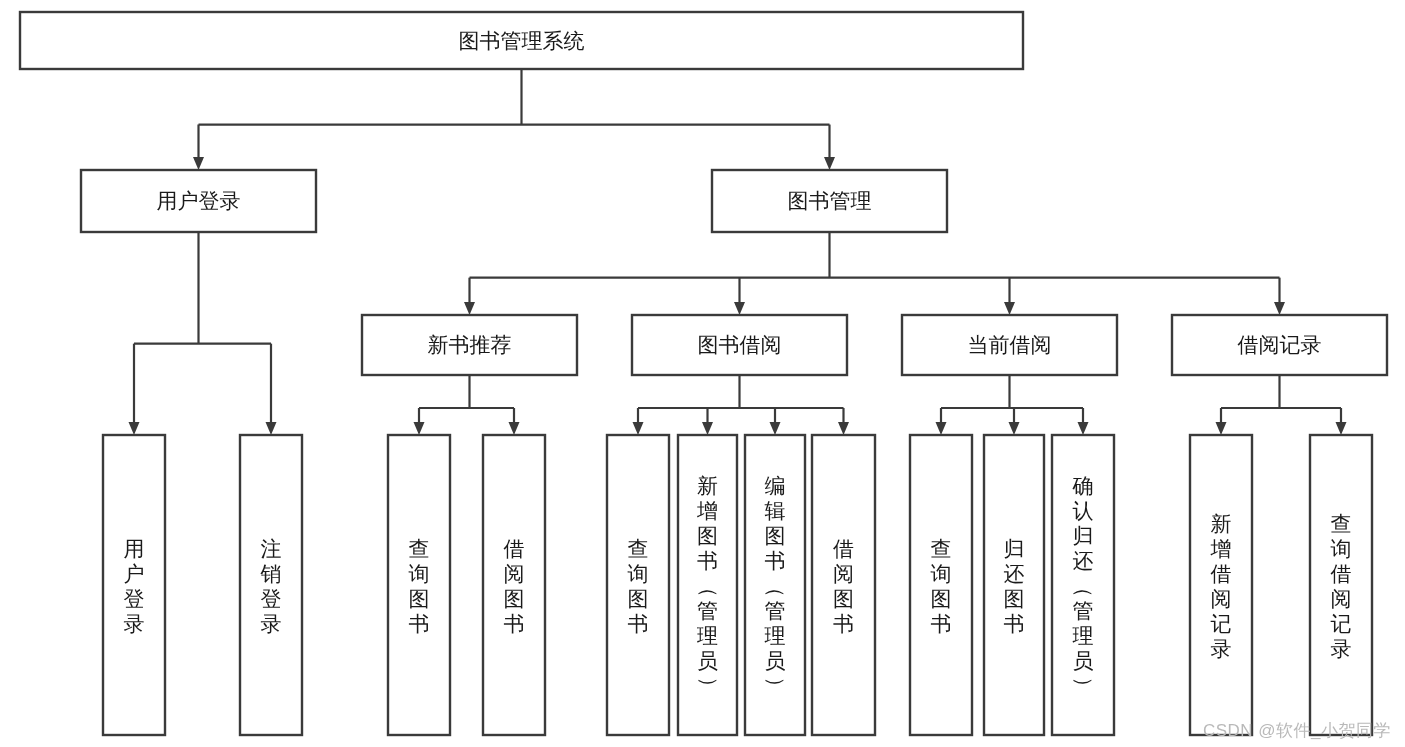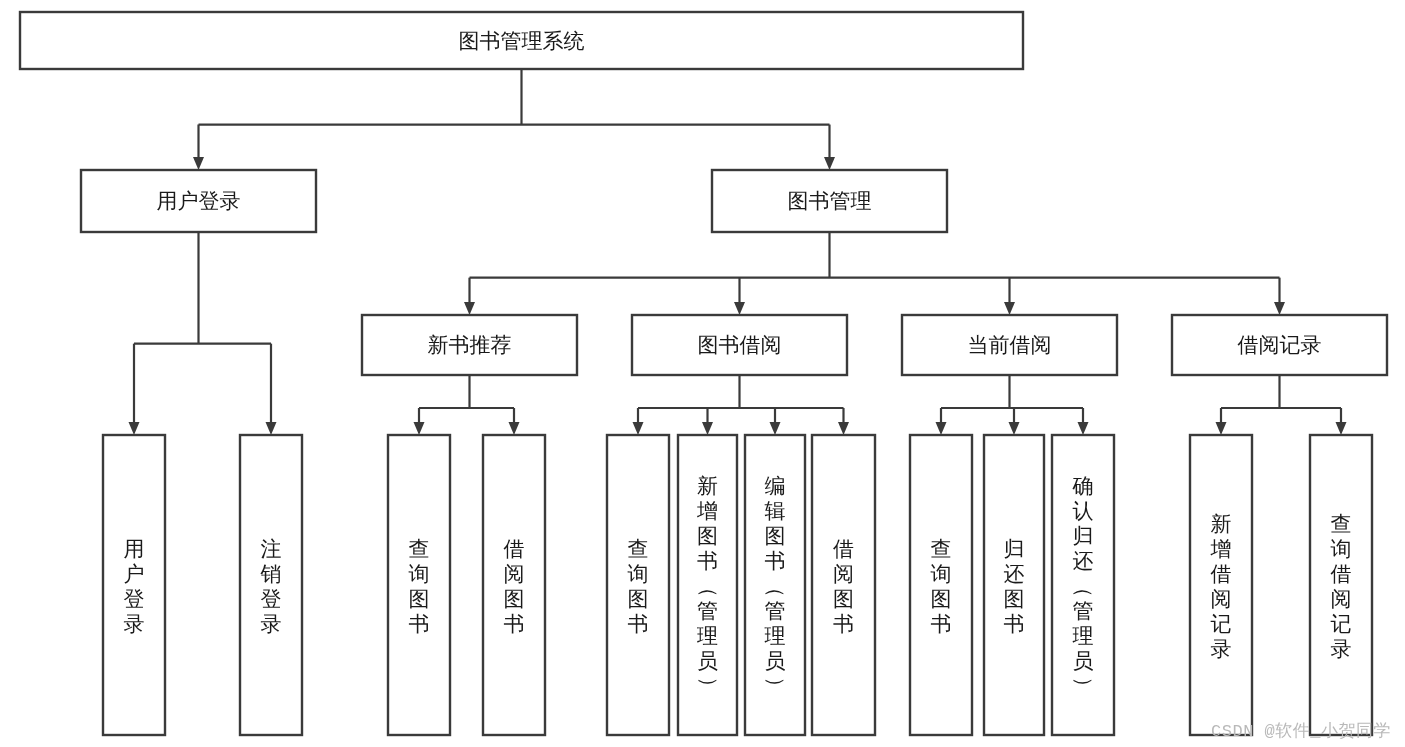--- a/index.html
+++ b/index.html
@@ -54,21 +54,21 @@
     font-family: "DejaVu Sans", "Liberation Sans", sans-serif;
     font-size: 21px;
     fill: #1a1a1a;
     text-anchor: middle;
     dominant-baseline: middle;
   }
   .watermark {
     position: absolute;
     right: 14px;
     bottom: 5px;
-    font-family: Liberation Mono, monospace;
+    font-family: Liberation Sans, sans-serif;
     font-size: 17px;
     color: #b9b9b9;
     letter-spacing: 0.5px;
     white-space: nowrap;
     user-select: none;
     margin-left: 17px;
   }
 </style>
 </head>
 <body>

